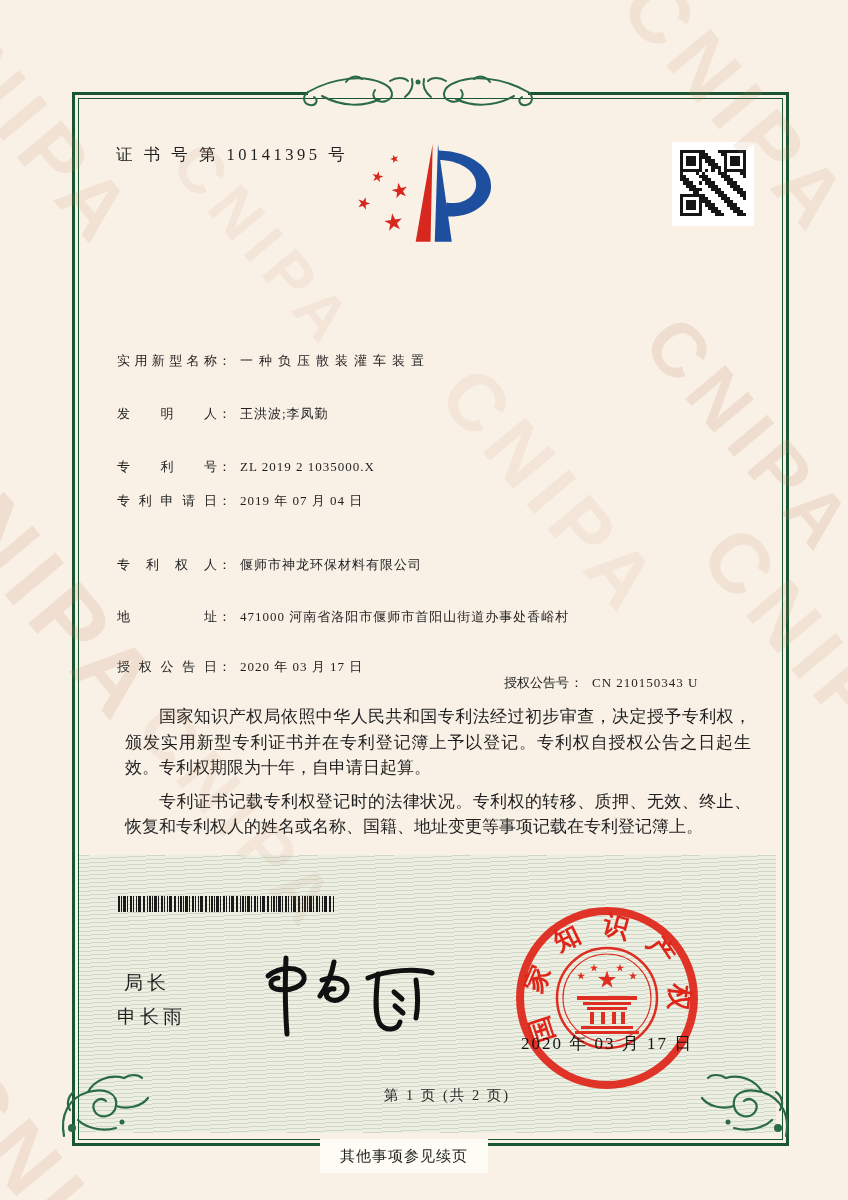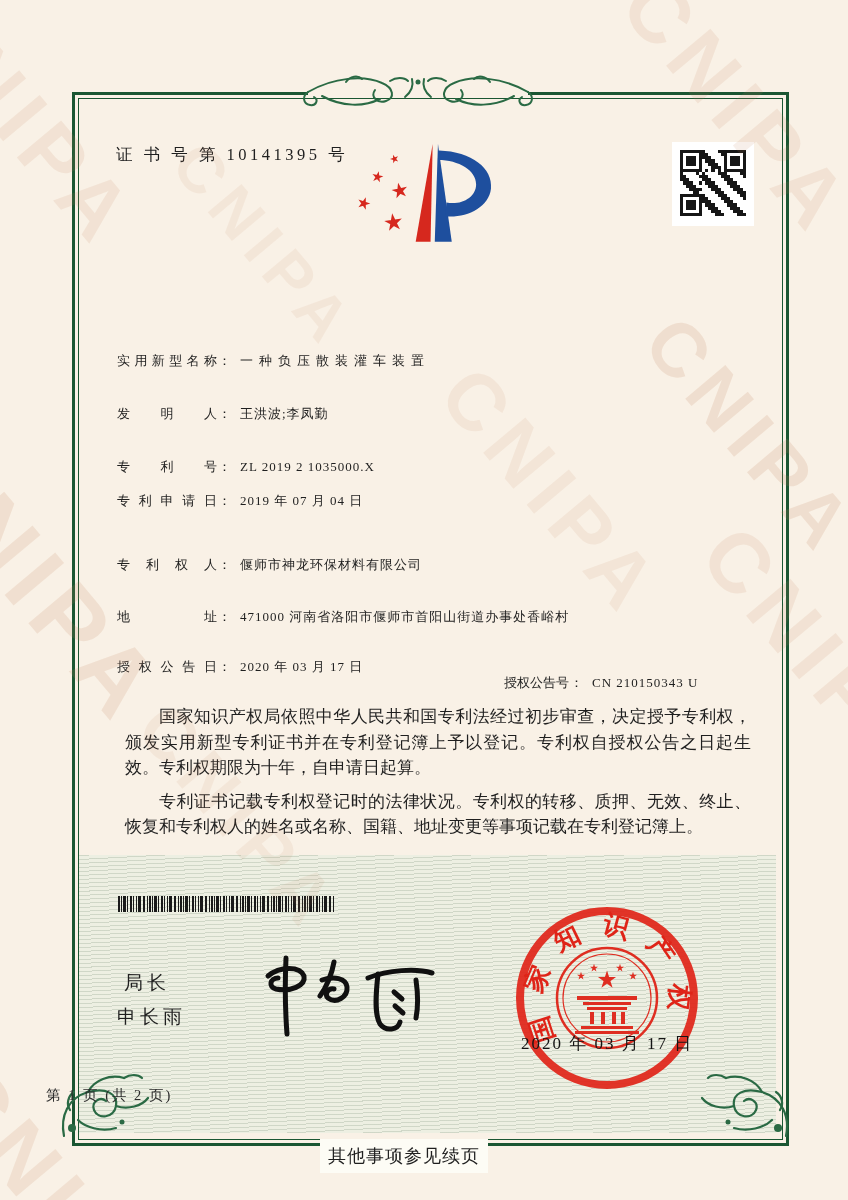--- a/index.html
+++ b/index.html
@@ -48,24 +48,24 @@
   .body-text p{margin:8px;text-indent:2em;}
 
   
   .barcode{position:absolute;left:118px;top:896px;z-index:5;}
   .director-label{position:absolute;left:117px;top:970px;font-size:19px;letter-spacing:4px;z-index:5;margin-left:7px;}
   .director-name{position:absolute;left:117px;top:1004px;font-size:19px;letter-spacing:4px;z-index:5;}
   .sig{position:absolute;left:248px;top:952px;z-index:5;}
   .seal{position:absolute;left:512px;top:903px;z-index:6;}
   .seal-date{position:absolute;left:512px;top:1032px;width:190px;text-align:center;
              font-size:17px;letter-spacing:2px;color:#141414;z-index:7;}
-  .page-info{position:absolute;left:0;right:0;top:1086px;text-align:left;
+  .page-info{position:absolute;left:0;right:0;top:1086px;text-align:center;
              font-size:14.5px;letter-spacing:2px;color:#2a2a2a;z-index:5;padding-left:46px;}
   .note-box{position:absolute;left:320px;top:1139px;width:168px;height:34px;line-height:34px;
-            background:#fdfcf5;text-align:center;font-size:18px;letter-spacing:1px;z-index:5;}
+            background:#fdfcf5;text-align:center;font-size:15px;letter-spacing:1px;z-index:5;}
 </style>
 </head>
 <body>
 
 <div class="page">
 
   <div class="band"></div>
 
   <div class="frame">
     <div class="frame-inner"></div>

